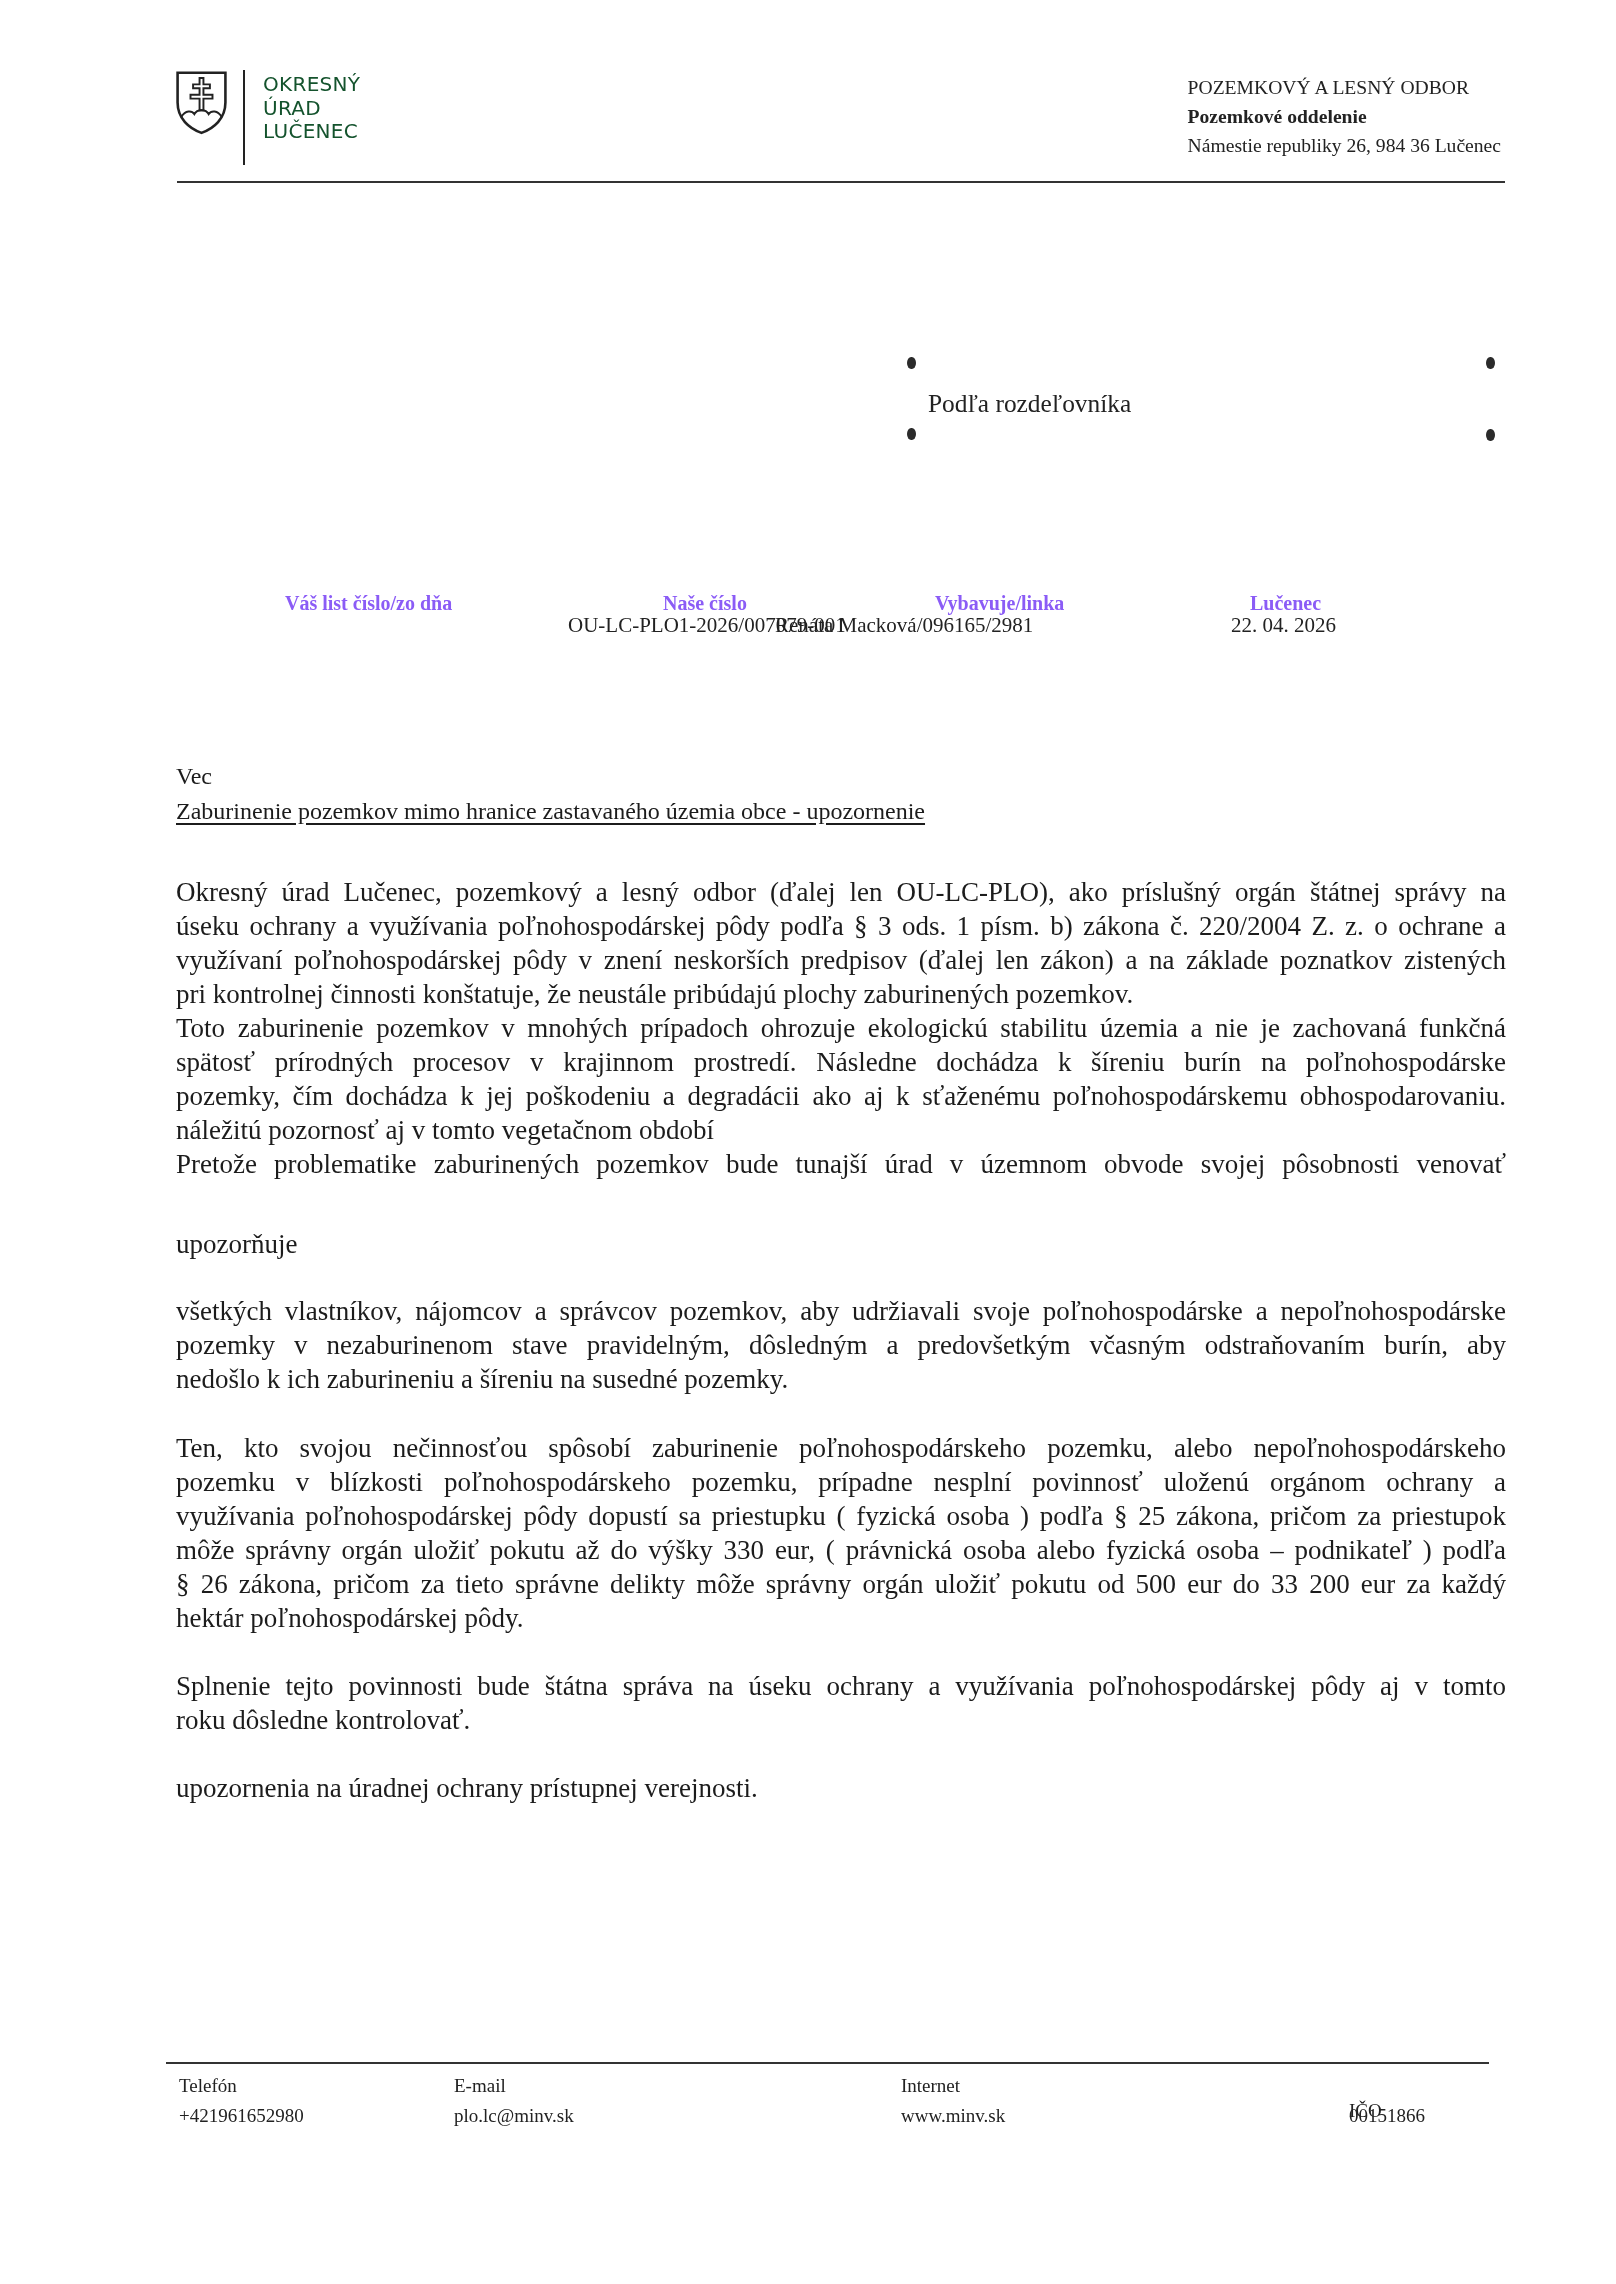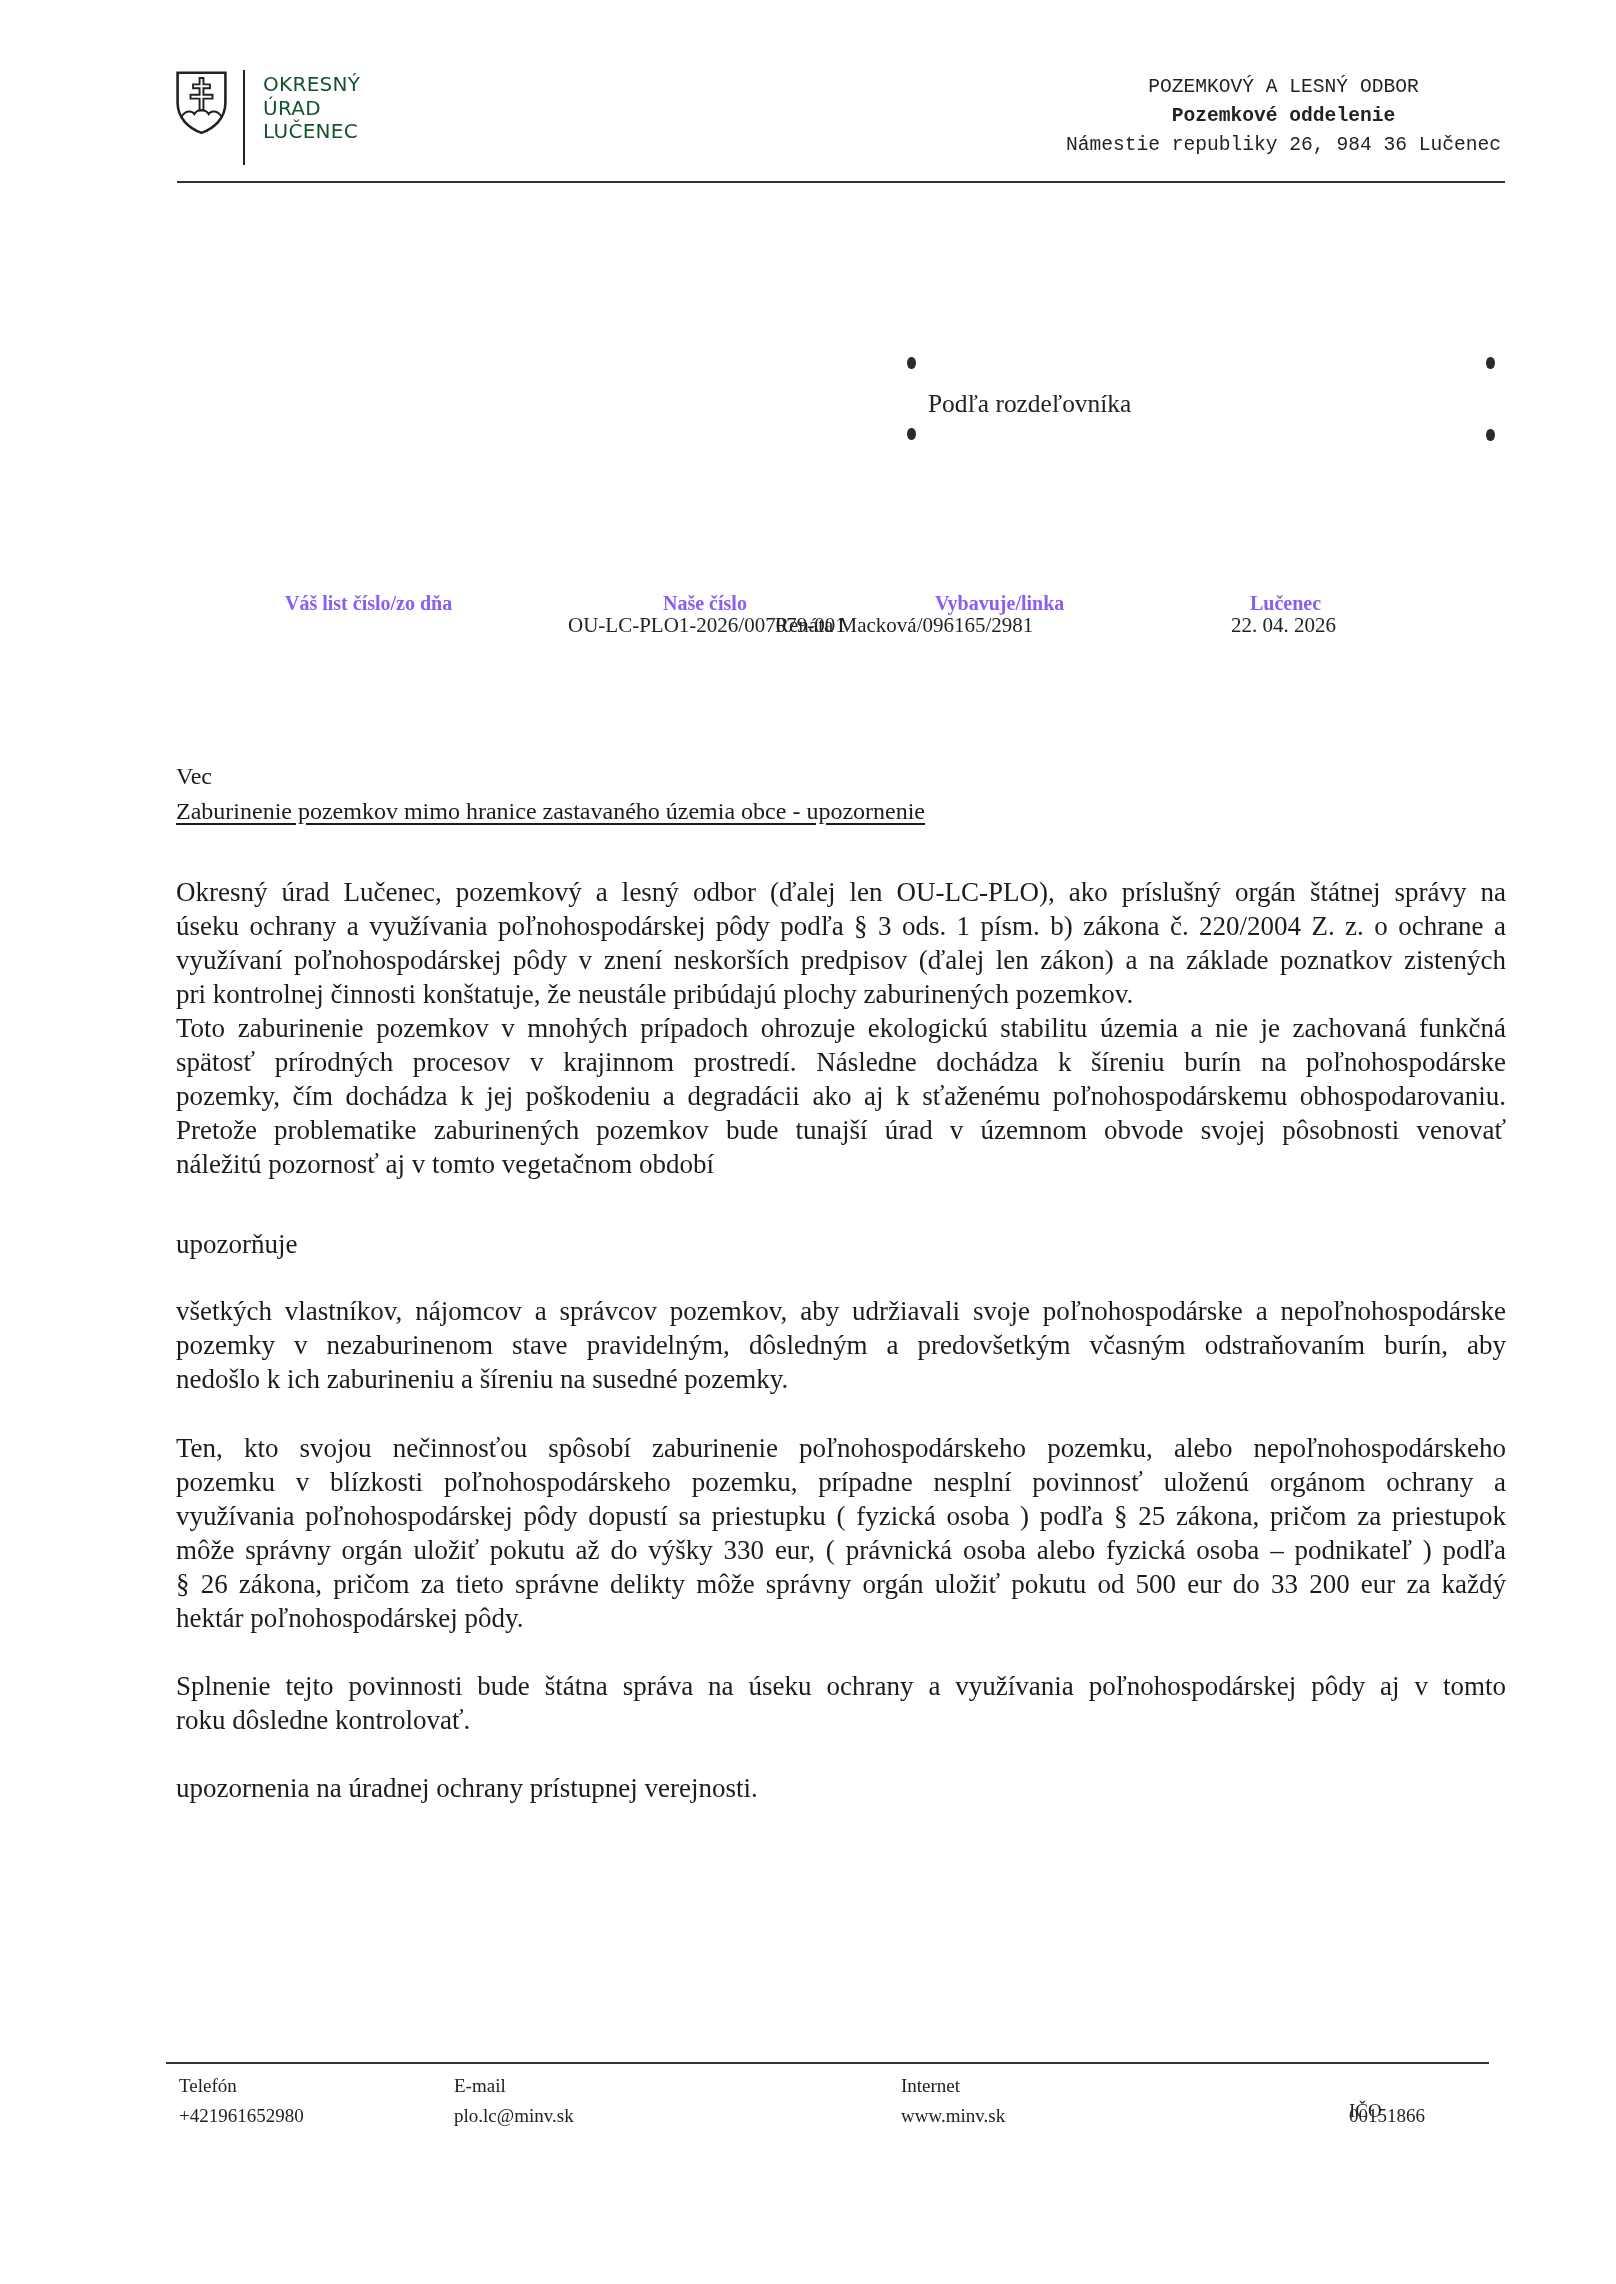--- a/index.html
+++ b/index.html
@@ -8,21 +8,21 @@
       font-family: "Liberation Serif", "DejaVu Serif", serif; color: #1c1c1c;
     }
     .abs { position: absolute; }
     
     .logo-emblem { left: 175px; top: 70px; width: 52px; width: 53px; height: 65px; }
     .logo-divider { left: 243px; top: 70px; width: 2px; height: 95px; background: #222; }
     .logo-text {
       left: 263px; top: 73px; font-family: "DejaVu Sans", sans-serif;
       font-size: 20px; line-height: 23.5px; color: #14532d; letter-spacing: 0.3px;
     }
-    .dept { right: 116px; top: 73px; text-align: center; font-size: 19.6px; line-height: 29px; color: #222; font-family: Liberation Mono, monospace; }
+    .dept { right: 116px; top: 73px; text-align: left; font-size: 19.6px; line-height: 29px; color: #222; }
     .dept .bold { font-weight: bold; }
     .header-rule { left: 177px; top: 181px; width: 1328px; height: 2px; background: #333; }
     
     .dot { width: 8.5px; height: 12.4px; border-radius: 50%; background: #2b2b2b; }
     .recipient { left: 928px; top: 389px; font-size: 25.4px; color: #222; }
     
     .ref-h { top: 592px; font-size: 20px; font-weight: bold; color: #8b5cf6; }
     .ref-v { top: 613px; font-size: 21px; color: #222; }
     
     .vec { left: 176px; top: 763px; font-size: 24px; }
@@ -81,22 +81,22 @@
 <div class="abs subject">Zaburinenie pozemkov mimo hranice zastavaného územia obce - upozornenie</div>
 
 <div class="abs para" style="top:875px;">
   <span class="line">Okresný úrad Lučenec, pozemkový a lesný odbor (ďalej len OU-LC-PLO), ako príslušný orgán štátnej správy na</span>
   <span class="line">úseku ochrany a využívania poľnohospodárskej pôdy podľa § 3 ods. 1 písm. b) zákona č. 220/2004 Z. z. o ochrane a</span>
   <span class="line">využívaní poľnohospodárskej pôdy v znení neskorších predpisov (ďalej len zákon) a na základe poznatkov zistených</span>
   <span class="line last">pri kontrolnej činnosti konštatuje, že neustále pribúdajú plochy zaburinených pozemkov.</span>
   <span class="line">Toto zaburinenie pozemkov v mnohých prípadoch ohrozuje ekologickú stabilitu územia a nie je zachovaná funkčná</span>
   <span class="line">spätosť prírodných procesov v krajinnom prostredí. Následne dochádza k šíreniu burín na poľnohospodárske</span>
   <span class="line">pozemky, čím dochádza k jej poškodeniu a degradácii ako aj k sťaženému poľnohospodárskemu obhospodarovaniu.</span>
+  <span class="line last">náležitú pozornosť aj v tomto vegetačnom období</span>
   <span class="line">Pretože problematike zaburinených pozemkov bude tunajší úrad v územnom obvode svojej pôsobnosti venovať</span>
-  <span class="line last">náležitú pozornosť aj v tomto vegetačnom období</span>
 </div>
 
 <div class="abs para" style="top:1227px;">
   <span class="line last">upozorňuje</span>
 </div>
 
 <div class="abs para" style="top:1294px;">
   <span class="line">všetkých vlastníkov, nájomcov a správcov pozemkov, aby udržiavali svoje poľnohospodárske a nepoľnohospodárske</span>
   <span class="line">pozemky v nezaburinenom stave pravidelným, dôsledným a predovšetkým včasným odstraňovaním burín, aby</span>
   <span class="line last">nedošlo k ich zaburineniu a šíreniu na susedné pozemky.</span>

